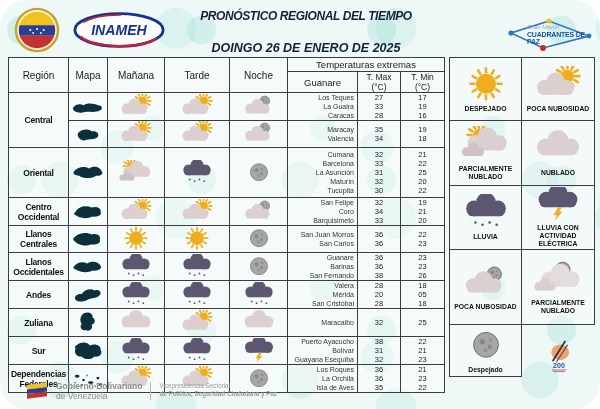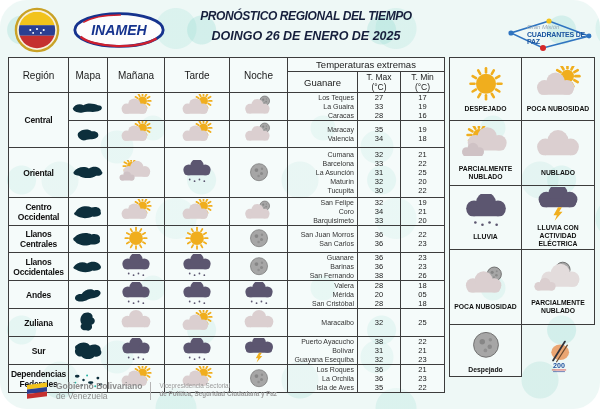--- a/index.html
+++ b/index.html
@@ -12,21 +12,21 @@
       radial-gradient(circle at 80% 15%, rgba(150,220,210,.22) 0 20px, transparent 21px),
       radial-gradient(circle at 45% 70%, rgba(140,215,205,.24) 0 16px, transparent 17px),
       radial-gradient(circle at 90% 80%, rgba(150,220,210,.26) 0 12px, transparent 13px),
       radial-gradient(circle at 25% 90%, rgba(140,210,200,.22) 0 18px, transparent 19px);
     background-size:180px 150px,220px 190px,260px 210px,170px 160px,240px 200px;
     border-radius:27px;
   }
   
   .hdr-title{position:absolute;left:168px;top:9px;width:276px;text-align:center;color:#161f3c;}
   .title{font-size:12px;font-weight:bold;font-style:italic;letter-spacing:-0.4px;white-space:nowrap;}
-  .date{font-size:12.5px;font-weight:bold;font-style:italic;margin-top:6px;}
+  .date{font-size:12.5px;font-weight:bold;font-style:italic;margin-top:18px;}
   .coat{position:absolute;left:14px;top:7px;}
   .inameh{position:absolute;left:72px;top:11px;}
   .cuad{position:absolute;left:505px;top:16px;width:92px;height:40px;}
   .cuad svg{position:absolute;left:0;top:0;}
   .cuad-text{position:absolute;left:22px;top:8px;line-height:7px;}
   .cuad-t1{font-size:6px;color:#9aa8b8;font-style:italic;}
   .cuad-t2{font-size:7px;font-weight:bold;color:#1c56a0;letter-spacing:-0.2px;}
   
   .tbl{position:absolute;left:8px;top:57px;border-collapse:collapse;table-layout:fixed;}
   .tbl th,.tbl td{border:1px solid #3c3c3c;background:rgba(255,255,255,.42);padding:0;vertical-align:middle;}

